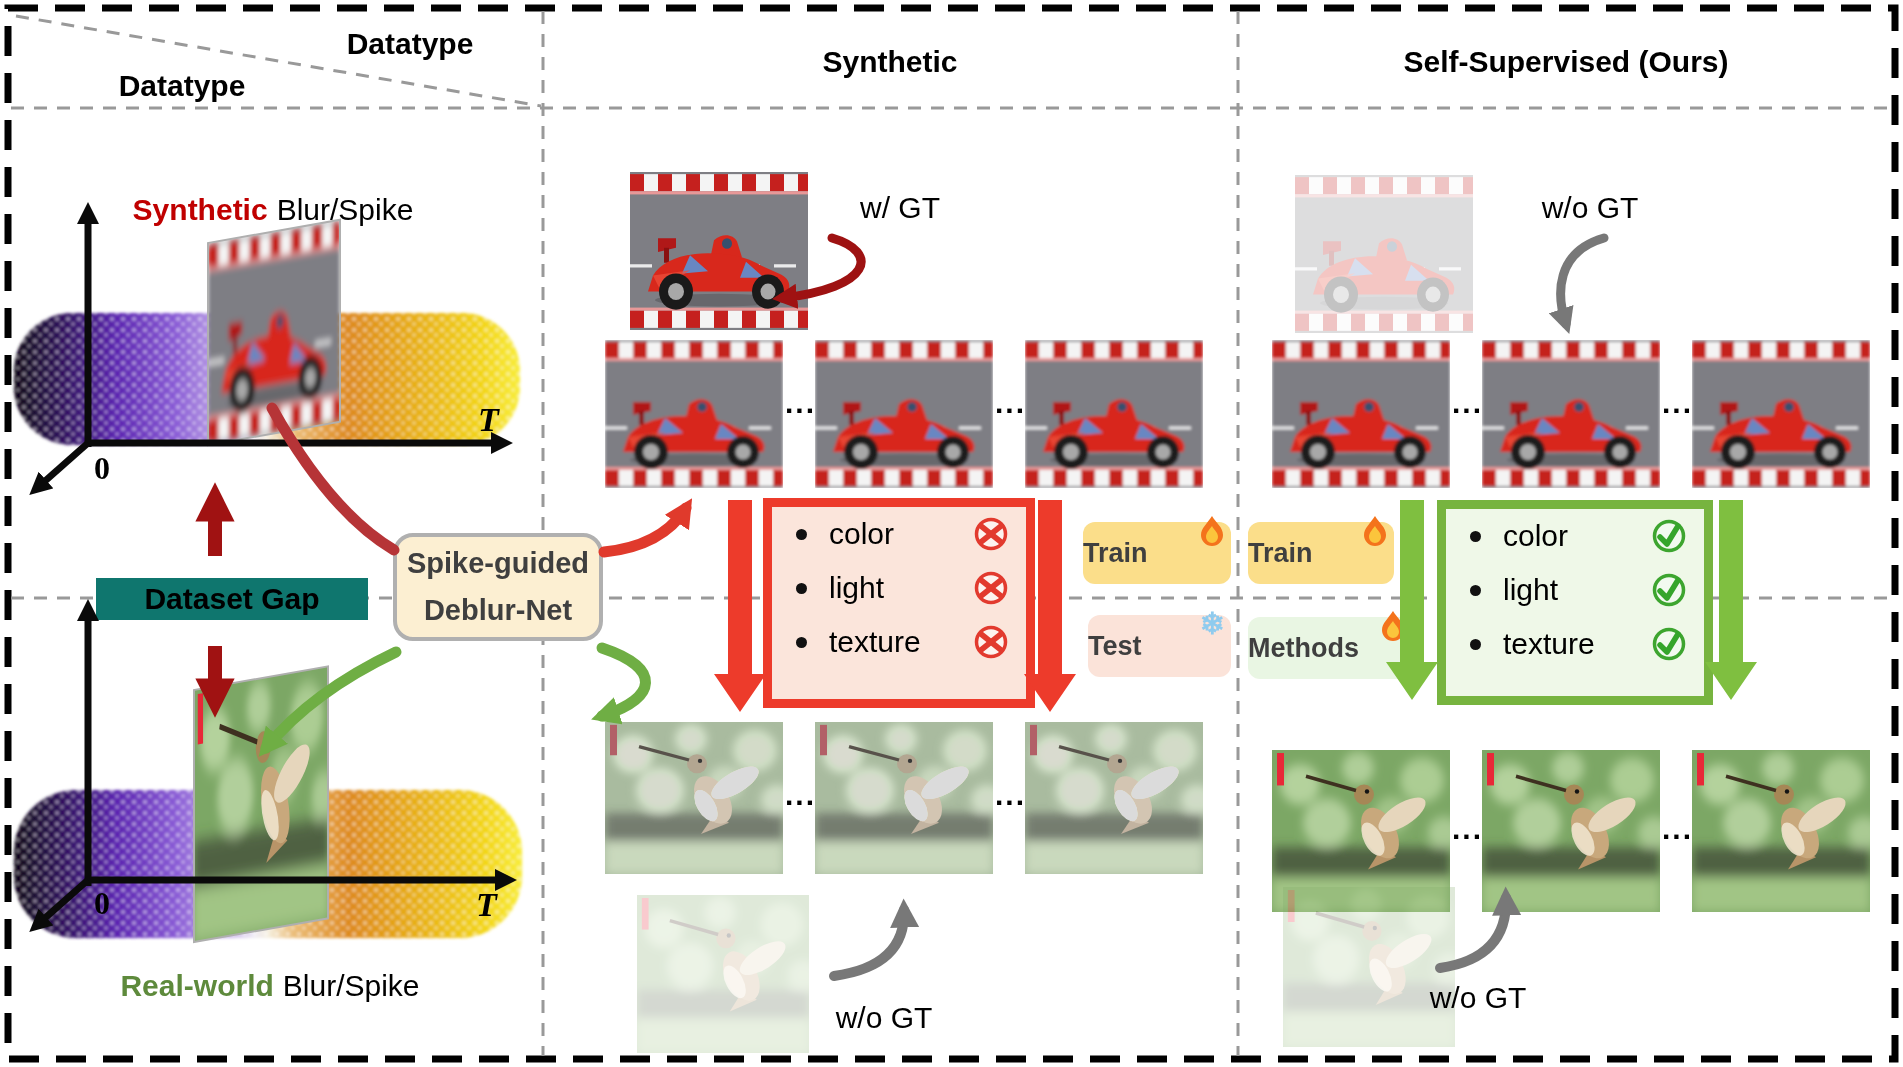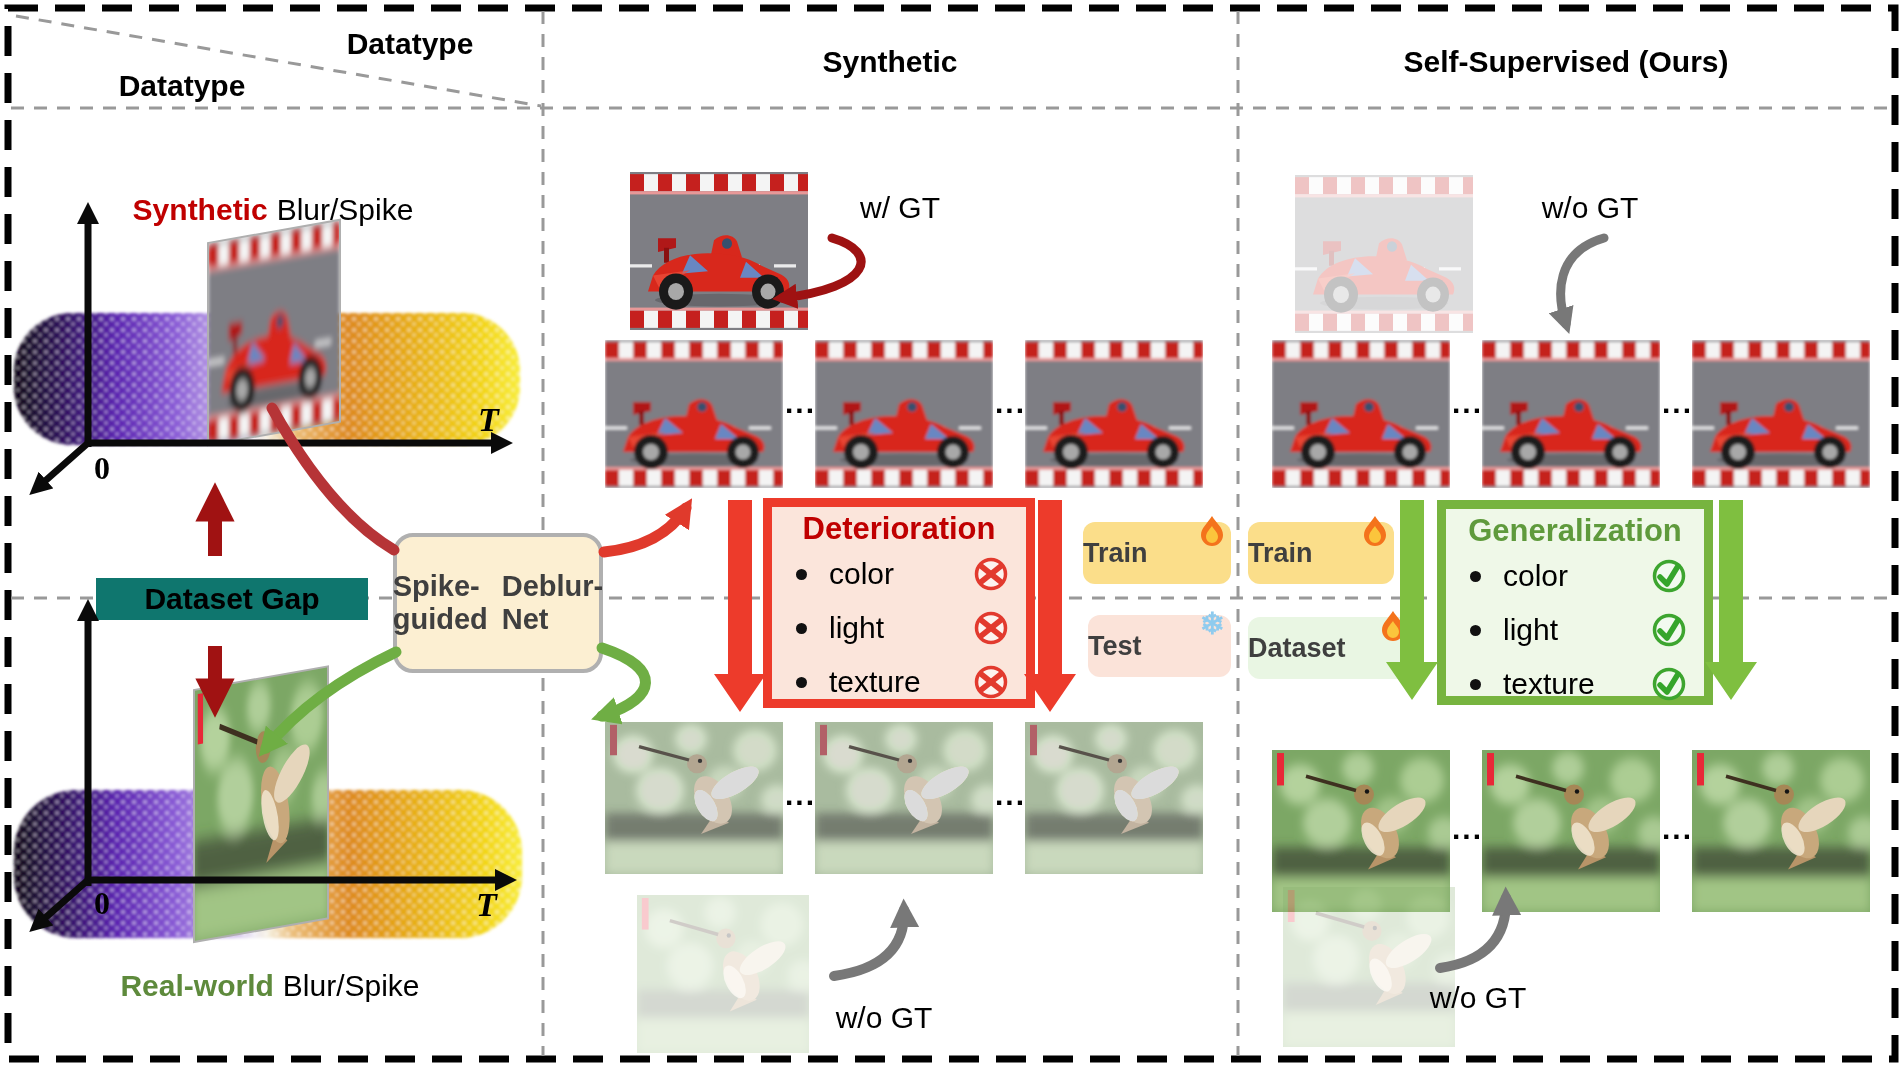--- a/index.html
+++ b/index.html
@@ -22,22 +22,22 @@
   .prow{display:flex;align-items:center;padding:0 16px 0 24px;height:54px}
   .prow .dot{width:11px;height:11px;border-radius:50%;background:#111;margin-right:22px;flex:none}
   .prow .itm{font-size:30px;flex:1}
   .badge{position:absolute;border-radius:12px;display:flex;align-items:center;justify-content:flex-start;
          font-weight:bold;font-size:27px;color:#3F3F3F;box-sizing:border-box}
   .badge .ico{position:absolute;right:6px;top:-6px}
   .snow{font-size:30px;color:#8FCBEE;line-height:1}
   .serifT{font-family:"Liberation Serif",serif;font-style:italic;font-weight:bold;font-size:34px}
   .serif0{font-family:"Liberation Serif",serif;font-weight:bold;font-size:32px}
   .whitebg{background:#0f766e;padding:0 10px}
-  .deblur{position:absolute;left:393px;top:533px;width:210px;height:140px;background:#FCEFD2;
-          border:4px solid #B0B0B0;border-radius:20px;box-sizing:border-box;display:flex;flex-direction:row;
+  .deblur{position:absolute;left:393px;top:533px;width:210px;height:108px;background:#FCEFD2;
+          border:4px solid #B0B0B0;border-radius:20px;box-sizing:border-box;display:flex;flex-direction:column;
           align-items:center;justify-content:center;gap:14px;font-weight:bold;font-size:29px;color:#3F3F3F}
 </style>
 </head>
 <body>
 
 <svg class="layer" width="1903" height="1067">
   <defs>
     <linearGradient id="cgrad" x1="0" y1="0" x2="1" y2="0">
       <stop offset="0" stop-color="#0E0518"></stop>
       <stop offset=".08" stop-color="#2A0C52"></stop>
@@ -243,21 +243,20 @@
     <svg viewBox="0 0 178 148" preserveAspectRatio="none">
       <g filter="url(#b1)">
         <use href="#carScene"></use>
       </g>
     </svg>
   </div>
 <span class="dots" style="left:785px;top:386px">...</span>
 <span class="dots" style="left:995px;top:386px">...</span>
 
 <div class="panel" style="left:763px;top:498px;width:272px;height:210px;background:#FBE5DB;border:9px solid #ED3B2B">
-  <div class="ttl title" style="color:#C00000">Deterioration</div>
   <div class="prow">
     <span class="dot"></span>
     <span class="itm">color</span>
     <svg width="38" height="38" viewBox="0 0 38 38">
         <use href="#crossIcon"></use>
       </svg>
   </div>
   <div class="prow">
     <span class="dot"></span>
     <span class="itm">light</span>
@@ -284,21 +283,21 @@
   <span>Train</span>
   <svg class="ico" width="26" height="30" viewBox="0 0 26 30">
       <use href="#flameIcon"></use>
     </svg>
 </div>
 <div class="badge" style="left:1088px;top:615px;width:143px;height:62px;background:#FBE3D9">
   <span>Test</span>
   <span class="ico snow">❄</span>
 </div>
 <div class="badge" style="left:1248px;top:617px;width:164px;height:62px;background:#E9F6E3">
-  <span>Dataset</span>
+  <span>Methods</span>
   <svg class="ico" width="26" height="30" viewBox="0 0 26 30">
       <use href="#flameIcon"></use>
     </svg>
 </div>
 
 <div class="frame deterio" style="left:605px;top:722px;width:178px;height:152px">
     <svg viewBox="0 0 178 160" preserveAspectRatio="none">
       <use href="#birdScene"></use>
     </svg>
   </div>
@@ -351,21 +350,20 @@
     <svg viewBox="0 0 178 148" preserveAspectRatio="none">
       <g filter="url(#b1)">
         <use href="#carScene"></use>
       </g>
     </svg>
   </div>
 <span class="dots" style="left:1452px;top:386px">...</span>
 <span class="dots" style="left:1662px;top:386px">...</span>
 
 <div class="panel" style="left:1437px;top:500px;width:276px;height:205px;background:#EFF8E8;border:9px solid #77B43F">
-  <div class="ttl title" style="color:#5F9A3C">Generalization</div>
   <div class="prow">
     <span class="dot"></span>
     <span class="itm">color</span>
     <svg width="38" height="38" viewBox="0 0 38 38">
         <use href="#checkIcon"></use>
       </svg>
   </div>
   <div class="prow">
     <span class="dot"></span>
     <span class="itm">light</span>

